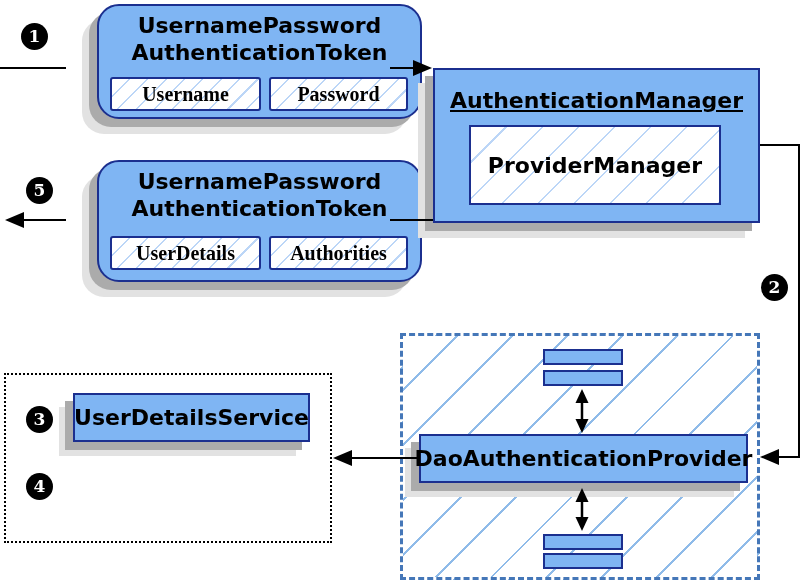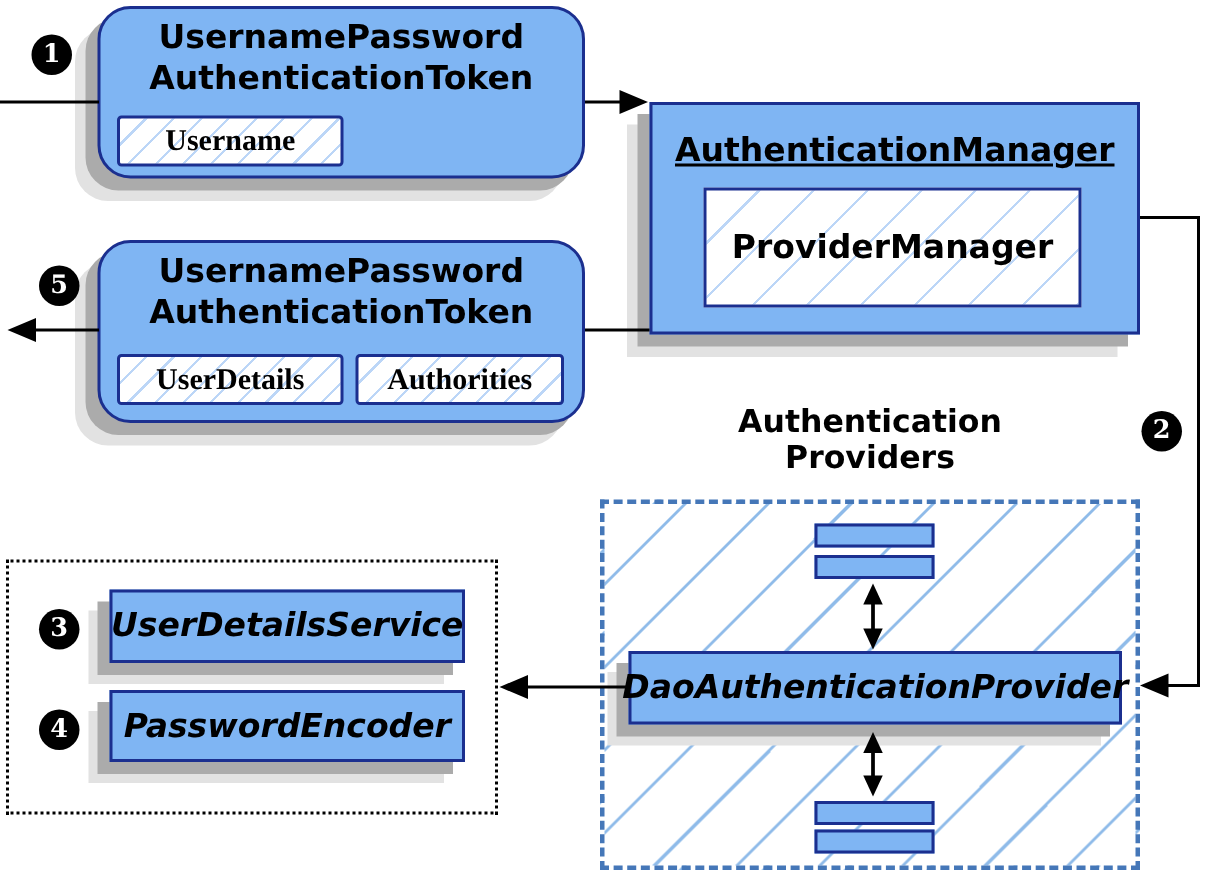--- a/index.html
+++ b/index.html
@@ -19,21 +19,21 @@
     z-index:6; line-height:1;
   }
 
   
   .blue-node {
     position:absolute; background:var(--node-fill);
     border:2.5px solid var(--node-border);
     box-shadow:-8px 8px 0 var(--shadow-dark), -15px 15px 0 var(--shadow-light);
     z-index:3;
   }
-  .token { border-radius:22px; }
+  .token { border-radius:22px;margin-left:32px; }
   .node-title { text-align:center; font-size:22px; line-height:27px; padding-top:6px; }
   .am-title  { text-align:center; font-size:22px; line-height:26px; padding-top:18px;text-decoration:underline; }
 
   
   .field {
     position:absolute; background-color:#fff;
     background-image:repeating-linear-gradient(135deg, transparent 0 11.5px, var(--hatch-light) 11.5px 13px);
     border:2px solid var(--node-border); border-radius:3px;
     display:flex; align-items:center; justify-content:center; font-size:20px;font-family:Liberation Serif, serif;
   }
@@ -59,21 +59,20 @@
     position:absolute; width:80px; height:16px;
     background:var(--node-fill); border:2px solid var(--node-border); z-index:3;
   }
 
   
   .wide-bar {
     position:absolute; display:flex; align-items:center; justify-content:center;
     font-size:22px; background:var(--node-fill); border:2px solid var(--node-border);
     box-shadow:-8px 8px 0 var(--shadow-dark), -14px 14px 0 var(--shadow-light);
     z-index:4;
-    font-style:italic;
   }
 
   
   .services-box {
     position:absolute; left:4px; top:373px; width:328px; height:170px;
     border:2.5px dotted #000; z-index:2;
   }
 
   
   .overlay { position:absolute; left:0; top:0; z-index:10; pointer-events:none; }
@@ -91,53 +90,49 @@
   <div class="badge" style="left:26px;top:406px">3</div>
   <div class="badge" style="left:26px;top:473px">4</div>
   <div class="badge" style="left:26px;top:177px">5</div>
 
   <div class="blue-node token" style="left:65px;top:4px;width:325px;height:115px">
     <div class="node-title">
       <div>UsernamePassword</div>
       <div>AuthenticationToken</div>
     </div>
     <div class="field" style="left:11px;top:71px;width:151px;height:34px">Username</div>
+    <div class="field" style="left:170px;top:71px;width:139px;height:34px">Password</div>
   </div>
 
   <div class="blue-node token" style="left:65px;top:160px;width:325px;height:122px">
     <div class="node-title">
       <div>UsernamePassword</div>
       <div>AuthenticationToken</div>
     </div>
     <div class="field" style="left:170px;top:74px;width:139px;height:34px">Authorities</div>
     <div class="field" style="left:11px;top:74px;width:151px;height:34px">UserDetails</div>
   </div>
 
   <div class="blue-node" style="left:433px;top:68px;width:327px;height:155px">
     <div class="am-title">AuthenticationManager</div>
     <div class="inner-hatch" style="left:34px;top:55px;width:252px;height:80px">ProviderManager</div>
   </div>
 
-  <div class="providers-label">
-    <div>Authentication</div>
-    <div>Providers</div>
-  </div>
 
   <div class="providers-box"></div>
 
   <div class="stub-bar" style="left:543px;top:349px"></div>
   <div class="stub-bar" style="left:543px;top:370px"></div>
   <div class="stub-bar" style="left:543px;top:534px"></div>
   <div class="stub-bar" style="left:543px;top:553px"></div>
 
   <div class="wide-bar" style="left:419px;top:434px;width:329px;height:49px">DaoAuthenticationProvider</div>
 
   <div class="services-box"></div>
   <div class="wide-bar" style="left:73px;top:393px;width:237px;height:49px">UserDetailsService</div>
-  <div class="wide-bar" style="left:73px;top:460px;width:237px;height:48px">PasswordEncoder</div>
 
   <svg class="overlay" width="803" height="584" viewBox="0 0 803 584">
     <g>
       <line x1="0" y1="68" x2="66" y2="68"></line>
     </g>
     <g>
       <line x1="390" y1="68" x2="416" y2="68"></line>
       <polygon points="432,68 413,60 413,76"></polygon>
     </g>
     <g>

